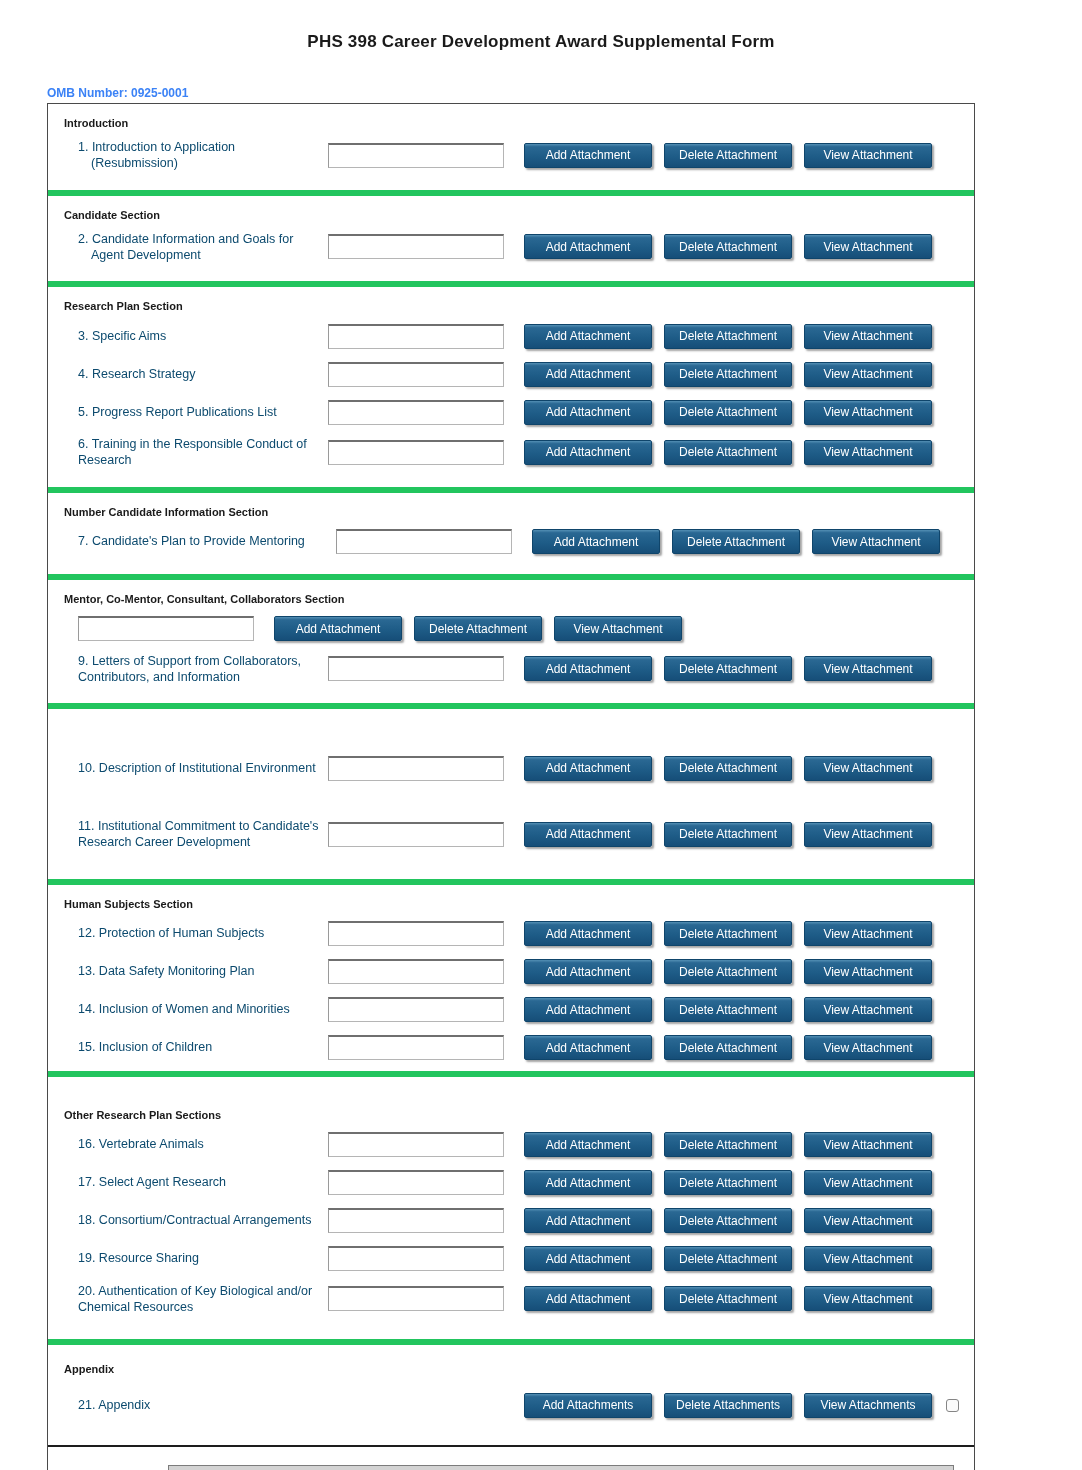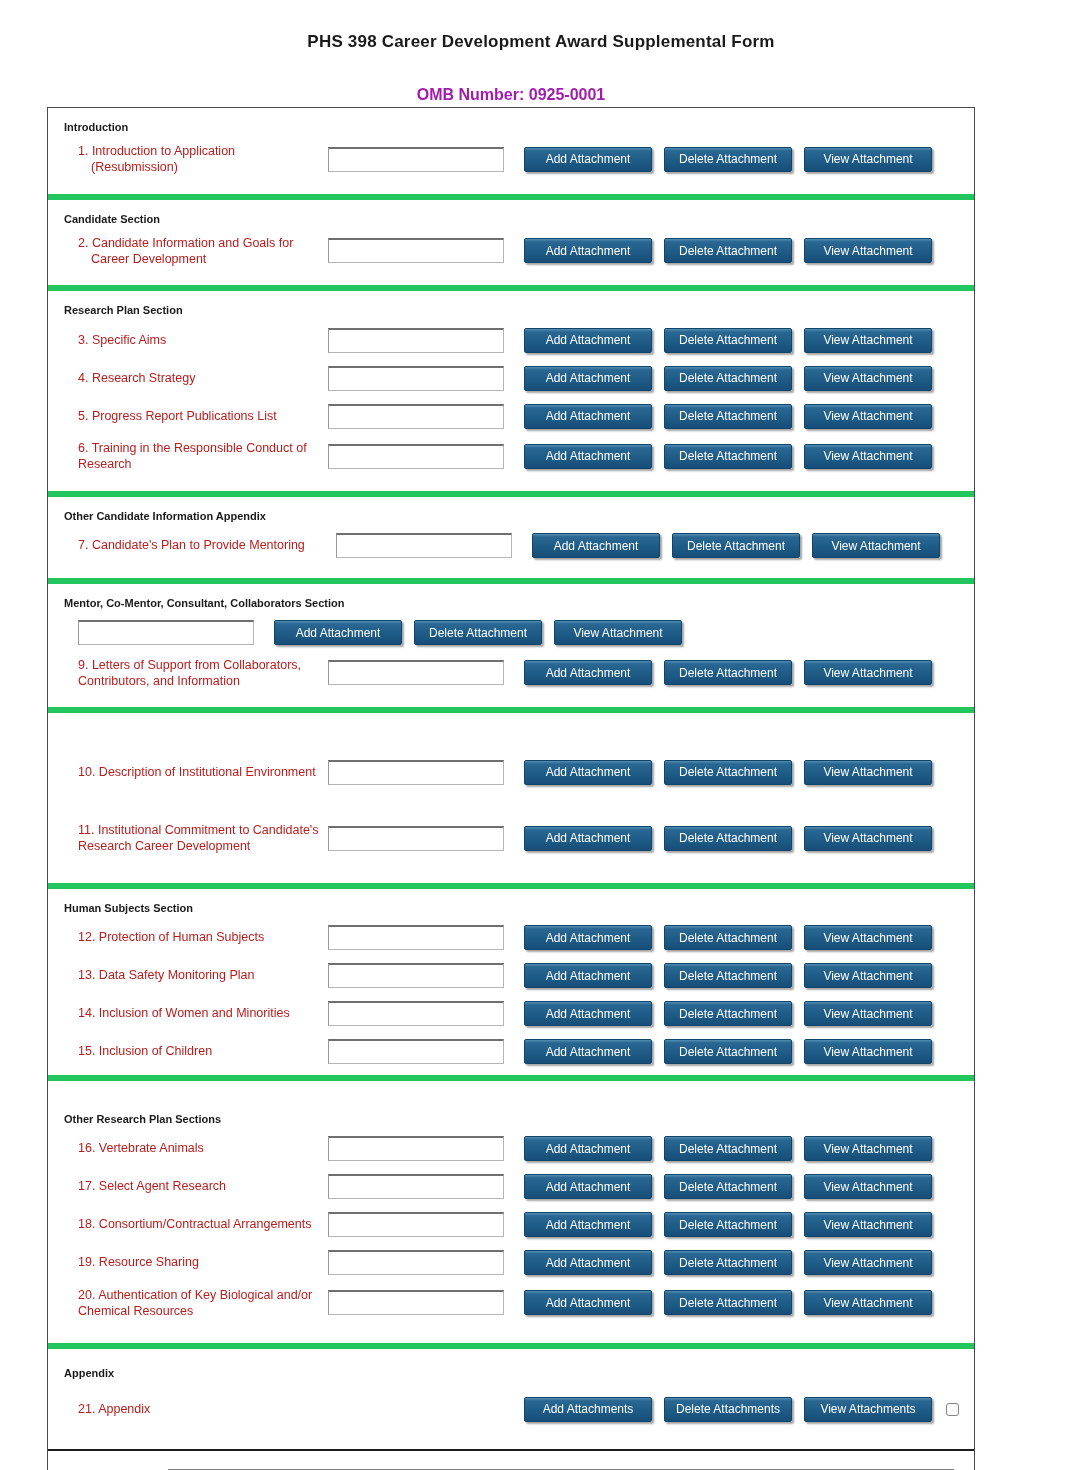--- a/index.html
+++ b/index.html
@@ -12,24 +12,24 @@
     text-align: center;
     font-size: 17px;
     font-weight: bold;
     color: #1a1a1a;
     padding-top: 32px;
     letter-spacing: 0.2px;
   }
   .omb {
     width: 928px;
     margin: 34px 0 3px 47px;
-    text-align: center;
-    font-size: 16px;
+    text-align: left;
+    font-size: 12px;
     font-weight: bold;
-    color: #a21caf;
+    color: #3b82f6;
   }
   #form-box {
     width: 928px;
     margin-left: 47px;
     border: 1px solid #4a4a4a;
     box-sizing: border-box;
     background: #fff;
   }
   .section {
     border-top: 6px solid #22c55e;
@@ -53,21 +53,21 @@
     display: flex;
     align-items: center;
     margin: 10px 0 8px 14px;
     min-height: 28px;
   }
   .item-label {
     width: 250px;
     padding-right: 6px;
     box-sizing: border-box;
     font-size: 12.5px;
-    color: #b91c1c;
+    color: #0c4a6e;
     line-height: 1.3;
   }
   
   #sections-container .section:nth-child(1) .line:nth-child(2),
   #sections-container .section:nth-child(2) .line:nth-child(2) { margin-left: 13px; }
   
   #sections-container .section:nth-child(4) .field { margin-left: 8px; }
   .field {
     width: 176px;
     height: 25px;
@@ -168,21 +168,21 @@
             <button class="btn">Delete Attachment</button>
             <button class="btn">View Attachment</button>
           </div>
         </div>
       </div>
       <div class="section">
         <div class="sec-header">Candidate Section</div>
         <div class="row">
           <div class="item-label">
             <div class="line">2. Candidate Information and Goals for</div>
-            <div class="line">Career Development</div>
+            <div class="line">Agent Development</div>
           </div>
           <input type="text" class="field" value="" style="">
           <div class="btn-group">
             <button class="btn">Add Attachment</button>
             <button class="btn">Delete Attachment</button>
             <button class="btn">View Attachment</button>
           </div>
         </div>
       </div>
       <div class="section">
@@ -227,21 +227,21 @@
           </div>
           <input type="text" class="field" value="" style="">
           <div class="btn-group">
             <button class="btn">Add Attachment</button>
             <button class="btn">Delete Attachment</button>
             <button class="btn">View Attachment</button>
           </div>
         </div>
       </div>
       <div class="section">
-        <div class="sec-header">Other Candidate Information Appendix</div>
+        <div class="sec-header">Number Candidate Information Section</div>
         <div class="row">
           <div class="item-label">
             <div class="line">7. Candidate's Plan to Provide Mentoring</div>
           </div>
           <input type="text" class="field" value="" style="">
           <div class="btn-group">
             <button class="btn">Add Attachment</button>
             <button class="btn">Delete Attachment</button>
             <button class="btn">View Attachment</button>
           </div>

